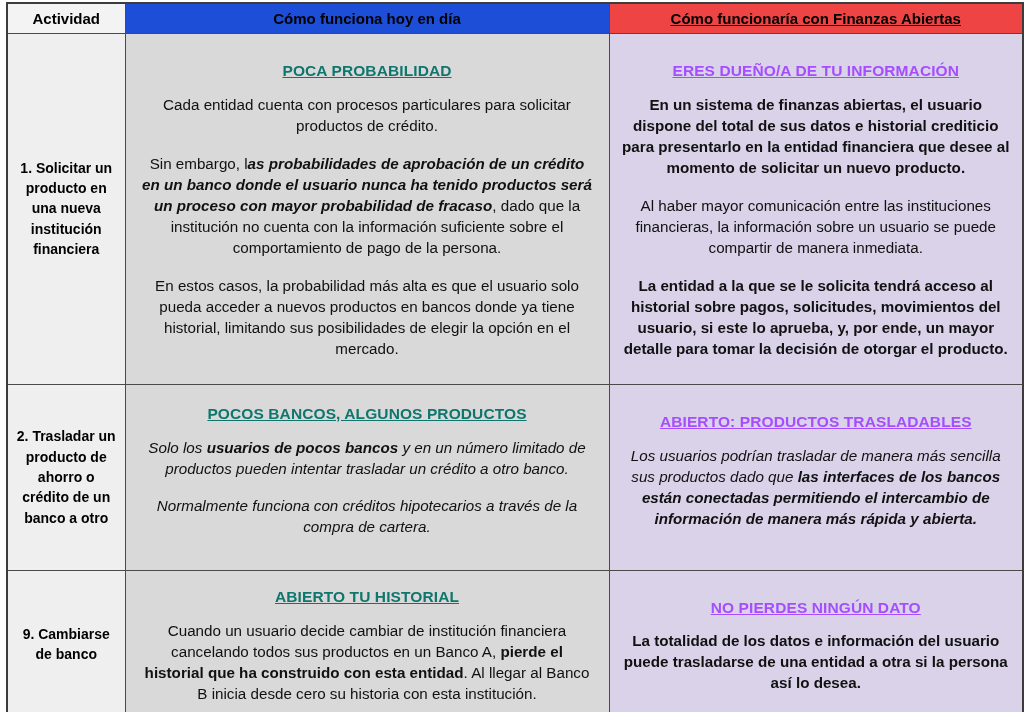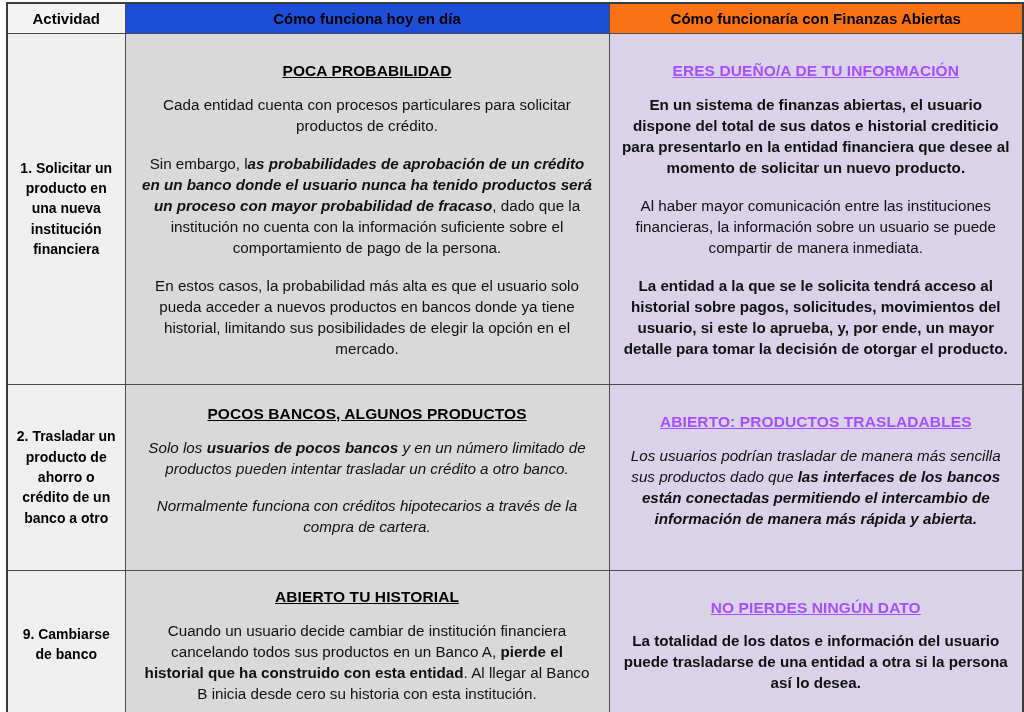--- a/index.html
+++ b/index.html
@@ -48,21 +48,21 @@
   th.hdr {
     font-size: 15px;
     font-weight: bold;
     color: #000000;
     text-align: center;
     padding: 3px 4px;
     line-height: 1.15;
   }
   th.hdr-activity { background: #f3f3f3; }
   th.hdr-today    { background: #1d4ed8; }
-  th.hdr-open     { background: #f97316; }
+  th.hdr-open     { background: #ef4444; text-decoration: underline; }
 
   
   td.cell-activity {
     background: #efefef;
     text-align: center;
     font-size: 14px;
     font-weight: bold;
     line-height: 1.45;
     color: #000000;
     padding: 6px 5px;
@@ -88,21 +88,21 @@
 
   
   .cell-heading {
     font-weight: bold;
     text-decoration: underline;
     display: block;
     margin: 2px 0 14px 0;
     font-size: 15.5px;
     letter-spacing: 0.1px;
   }
-  .cell-heading.dark { color: #000000; }
+  .cell-heading.dark { color: #0f766e; }
   .cell-heading.purple { color: #a64dff; }
 
   .para {
     display: block;
     margin: 0 0 17px 0;
   }
   .para:last-child { margin-bottom: 0; }
 
   .para.bold { font-weight: bold; }
 

